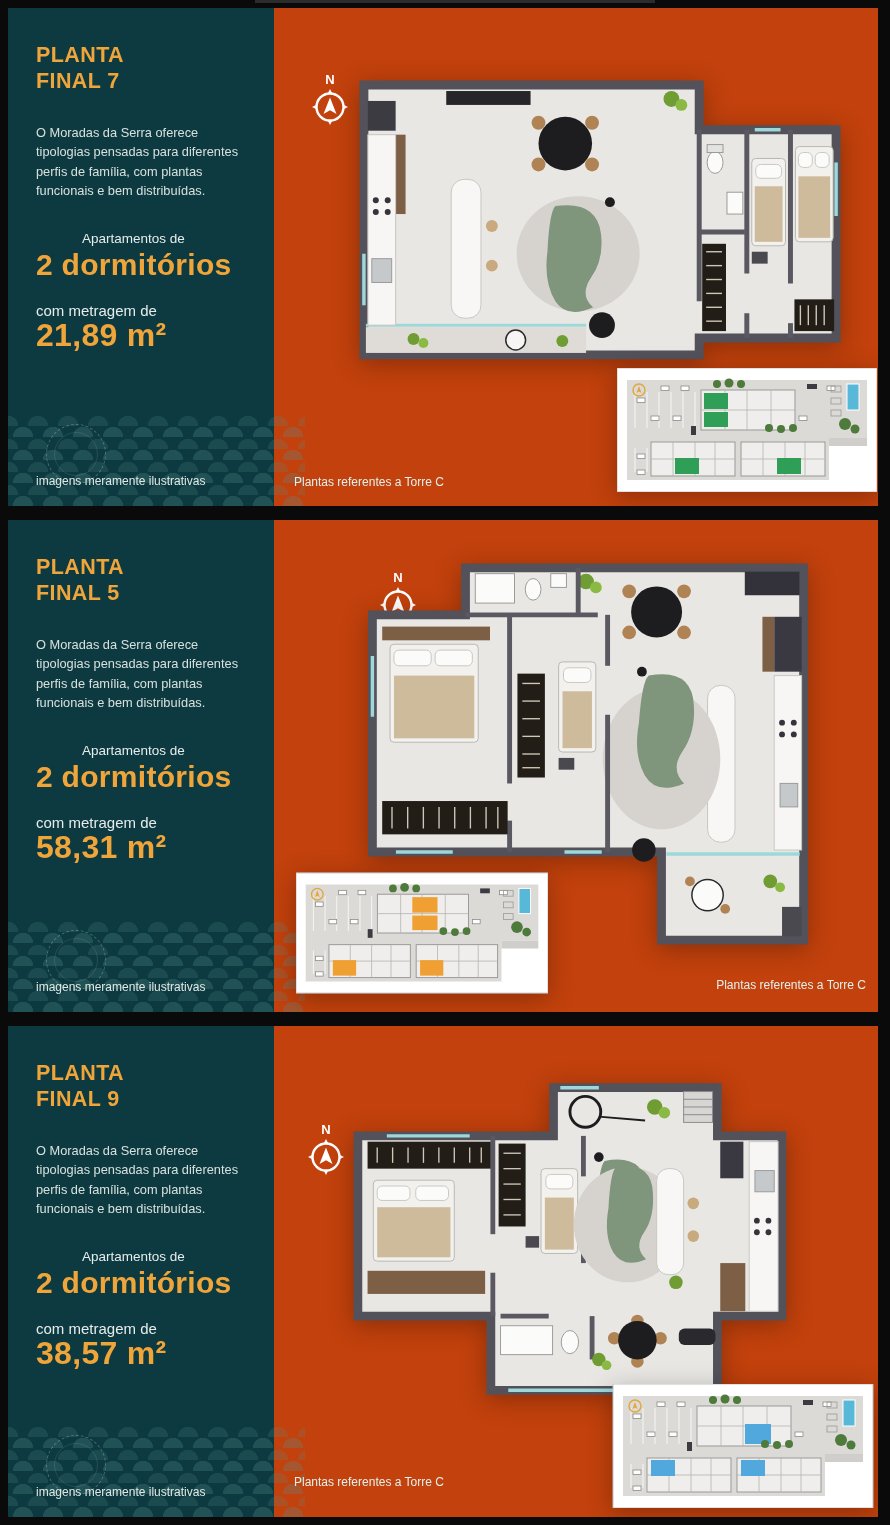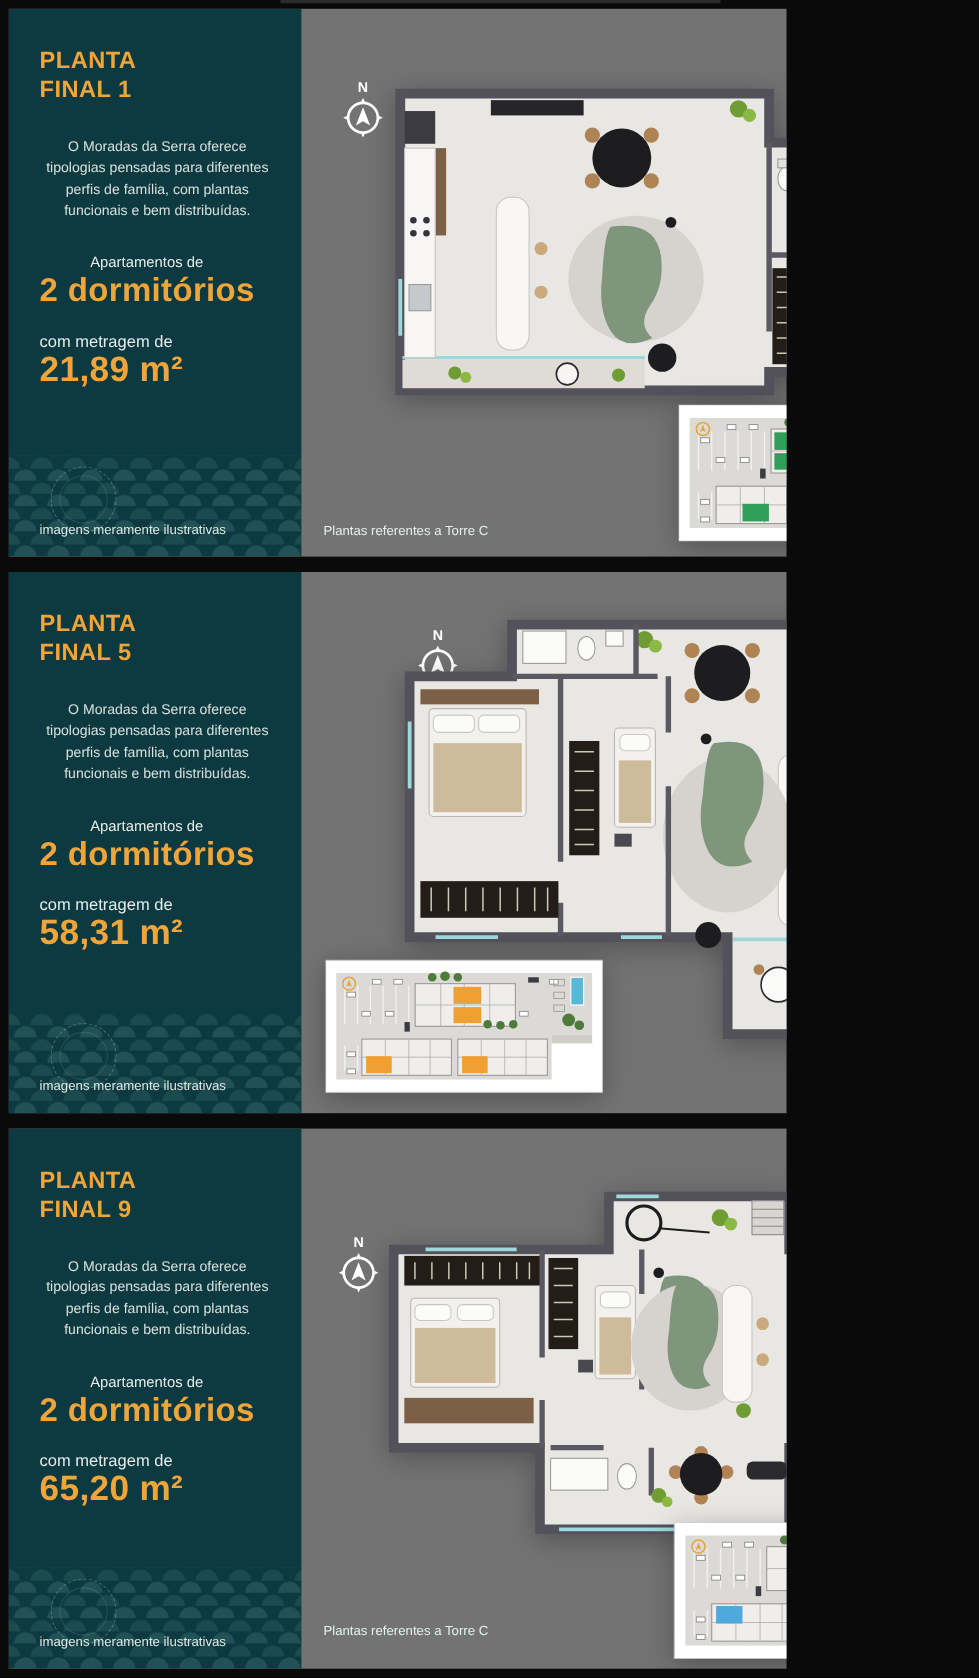--- a/index.html
+++ b/index.html
@@ -1,36 +1,36 @@
 <!DOCTYPE html>
 <html><head>
 <meta charset="utf-8">
 <style>
   html,body{margin:0;padding:0;background:#000;}
   .canvas{position:relative;width:890px;height:1525px;background:#0a0a0a;overflow:hidden;
           font-family:"Liberation Sans",sans-serif;-webkit-font-smoothing:antialiased;}
   .top-sliver{position:absolute;left:255px;top:0;width:400px;height:3px;background:#2b2b2b;}
-  .panel{position:absolute;left:8px;width:707px;background:#737373;overflow:hidden;}
+  .panel{position:absolute;left:8px;width:870px;background:#c2410c;overflow:hidden;}
   .panel.p1{top:8px;height:498px;}
   .panel.p2{top:520px;height:492px;}
   .panel.p3{top:1026px;height:491px;}
   .sidebar{position:absolute;left:0;top:0;width:266px;height:100%;background:#0c3a40;}
   .plan-area{position:absolute;left:266px;top:0;width:604px;height:100%;}
   .title{position:absolute;left:28px;top:34px;color:#f0a53a;font-size:21.5px;font-weight:800;
          line-height:1.22;letter-spacing:.4px;}
-  .desc{position:absolute;left:28px;top:102px;width:214px;color:#d8e0dd;font-size:12.8px;line-height:1.52;text-align:center;}
+  .desc{position:absolute;left:28px;top:102px;width:214px;color:#d8e0dd;font-size:12.8px;line-height:1.52;}
   .apt-label{position:absolute;left:28px;top:223px;color:#e6eceb;font-size:13.5px;margin-left:46px;}
   .apt-value{position:absolute;left:28px;top:240px;color:#f0a53a;font-size:30px;font-weight:800;letter-spacing:.3px;}
   .area-label{position:absolute;left:28px;top:294px;color:#e6eceb;font-size:15px;}
   .area-value{position:absolute;left:28px;top:309px;color:#f0a53a;font-size:32px;font-weight:800;letter-spacing:.3px;}
   .band{position:absolute;left:0;bottom:0;width:100%;height:92px;
         background-image:
           radial-gradient(circle at 50% 100%,rgba(86,142,140,.28) 0 36%,rgba(0,0,0,0) 38%),
           radial-gradient(circle at 50% 100%,rgba(86,142,140,.20) 0 36%,rgba(0,0,0,0) 38%);
-        background-size:30px 23px,30px 23px;background-position:0 0,15px 12px;}
+        background-size:30px 23px,30px 23px;background-position:0 0,15px 12px;padding-left:31px;}
   .watermark{position:absolute;left:38px;bottom:22px;width:58px;height:58px;border-radius:50%;
              border:1px dashed rgba(255,255,255,.25);}
   .watermark:after{content:"";position:absolute;left:7px;top:7px;right:7px;bottom:7px;border-radius:50%;
              border:1px solid rgba(255,255,255,.10);}
   .disclaimer{position:absolute;left:28px;bottom:18px;color:#e0e8e5;font-size:12px;}
   .tower-note{position:absolute;color:#e4f1ed;font-size:12px;}
   .note-bl{left:20px;bottom:17px;} .note-br{right:12px;bottom:20px;}
   .compass{position:absolute;}
   .floorplan,.siteplan{position:absolute;filter:drop-shadow(0 5px 12px rgba(0,0,0,.28));}
   .fp-p1{left:78px;top:67px;}   .sp-p1{left:343px;top:360px;}
@@ -40,21 +40,21 @@
 </head>
 <body>
 
 <div class="canvas">
 <div class="top-sliver"></div>
 
 <section class="panel p1">
   <aside class="sidebar">
     <div class="title">
       <div>PLANTA</div>
-      <div>FINAL 1</div>
+      <div>FINAL 7</div>
     </div>
     <p class="desc">O Moradas da Serra oferece tipologias pensadas para diferentes perfis de família, com plantas funcionais e bem distribuídas.</p>
     <div class="apt-label">Apartamentos de</div>
     <div class="apt-value">2 dormitórios</div>
     <div class="area-label">com metragem de</div>
     <div class="area-value">21,89 m²</div>
     <div class="band">
       <div class="watermark"></div>
       <div class="disclaimer">imagens meramente ilustrativas</div>
     </div>
@@ -460,21 +460,21 @@
 <section class="panel p3">
   <aside class="sidebar">
     <div class="title">
       <div>PLANTA</div>
       <div>FINAL 9</div>
     </div>
     <p class="desc">O Moradas da Serra oferece tipologias pensadas para diferentes perfis de família, com plantas funcionais e bem distribuídas.</p>
     <div class="apt-label">Apartamentos de</div>
     <div class="apt-value">2 dormitórios</div>
     <div class="area-label">com metragem de</div>
-    <div class="area-value">65,20 m²</div>
+    <div class="area-value">38,57 m²</div>
     <div class="band">
       <div class="watermark"></div>
       <div class="disclaimer">imagens meramente ilustrativas</div>
     </div>
   </aside>
 
   <div class="plan-area">
     <svg class="compass" style="left:32px;top:94px" width="40" height="58" viewBox="0 0 40 58">
       <text x="20" y="14" fill="#fff" font-size="13" font-weight="bold" text-anchor="middle">N</text>
       <circle cx="20" cy="37" r="13.5" fill="none" stroke="#fff" stroke-width="2.4"></circle>

